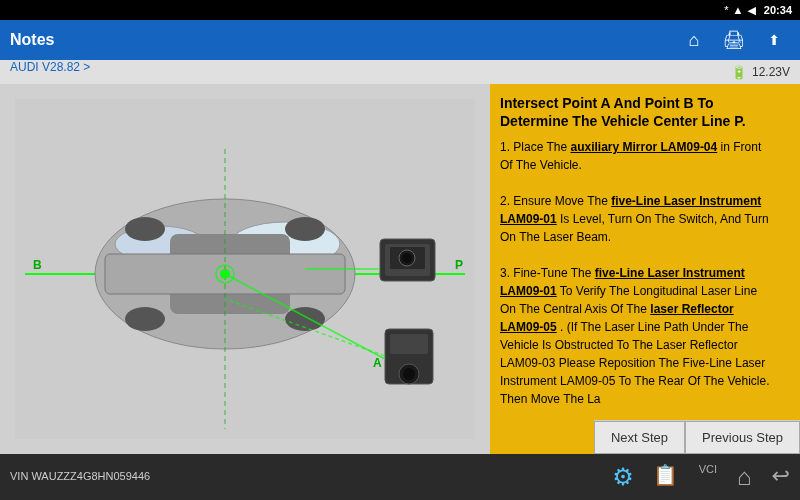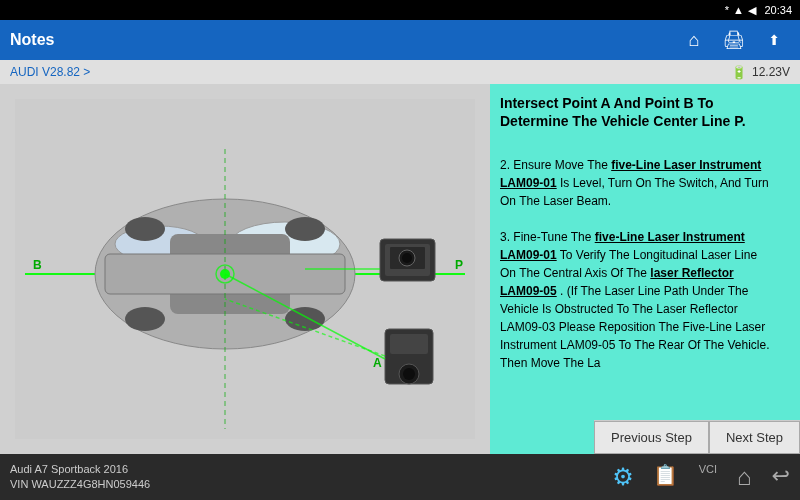--- a/index.html
+++ b/index.html
@@ -10,21 +10,21 @@
       height: 20px;
       background: #000;
       display: flex;
       align-items: center;
       justify-content: flex-end;
       padding: 0 8px;
       color: white;
       font-size: 11px;
       gap: 8px;
     }
-    .status-bar .time { font-weight: normal; }
+    .status-bar .time { font-weight: bold; }
     .status-icons { display: flex; gap: 4px; align-items: center; }
 
     
     .header {
       height: 40px;
       background: #1565c0;
       display: flex;
       align-items: center;
       justify-content: space-between;
       padding: 8px 10px;
@@ -49,21 +49,20 @@
       font-size: 18px;
       cursor: pointer;
       border-radius: 4px;
     }
 
     
     .sub-header {
       height: 24px;
       background: #e0e0e0;
       display: flex;
-      align-items: center;
       padding: 0 10px;
       justify-content: space-between;
     }
     .sub-header-left {
       font-size: 12px;
       color: #1565c0;
     }
     .sub-header-right {
       display: flex;
       align-items: center;
@@ -94,21 +93,21 @@
     
     .car-area {
       position: relative;
       width: 460px;
       height: 340px;
     }
 
     
     .right-panel {
       width: 310px;
-      background: #5eead4;
+      background: #eab308;
       padding: 10px 28px 8px 10px;
       overflow-y: auto;
       position: relative;
     }
     .instruction-title {
       font-size: 14px;
       font-weight: bold;
       color: #000;
       margin-bottom: 8px;
       line-height: 1.3;
@@ -260,49 +259,54 @@
 
         <line x1="365" y1="170" x2="290" y2="170" stroke="#00ff00" stroke-width="1.5" opacity="0.7"></line>
       </svg>
     </div>
   </div>
 
   <div class="right-panel">
     <div class="instruction-title">Intersect Point A And Point B To Determine The Vehicle Center Line P.</div>
 
     <div class="instruction-text">
+      <p>
+        <span>1. </span>
+        <span>Place The </span>
+        <span class="bold-underline">auxiliary Mirror LAM09-04</span>
+        <span> in Front Of The Vehicle.</span>
+      </p>
       <br>
       <p>
         <span>2. </span>
         <span>Ensure Move The </span>
         <span class="bold-underline">five-Line Laser Instrument LAM09-01</span>
         <span> Is Level, Turn On The Switch, And Turn On The Laser Beam.</span>
       </p>
       <br>
       <p>
         <span>3. </span>
         <span>Fine-Tune The </span>
         <span class="bold-underline">five-Line Laser Instrument LAM09-01</span>
         <span> To Verify The Longitudinal Laser Line On The Central Axis Of The </span>
         <span class="bold-underline">laser Reflector LAM09-05</span>
         <span>. (If The Laser Line Path Under The Vehicle Is Obstructed To The Laser Reflector LAM09-03 Please Reposition The Five-Line Laser Instrument LAM09-05 To The Rear Of The Vehicle. Then Move The La</span>
       </p>
     </div>
 
     <div class="nav-buttons">
+      <button class="nav-btn nav-btn-next">Next Step</button>
       <button class="nav-btn">Previous Step</button>
-      <button class="nav-btn nav-btn-next">Next Step</button>
     </div>
   </div>
 
 </div>
 
 <div class="footer">
   <div class="footer-info">
-    <div>Audi A7 Sportback 2016</div>
     <div>VIN WAUZZZ4G8HN059446</div>
   </div>
   <div class="footer-icons">
     <div class="footer-icon active">
       <span style="font-size:24px;">⚙</span>
     </div>
     <div class="footer-icon active">
       <span style="font-size:20px;">📋</span>
     </div>
     <div class="footer-icon">

